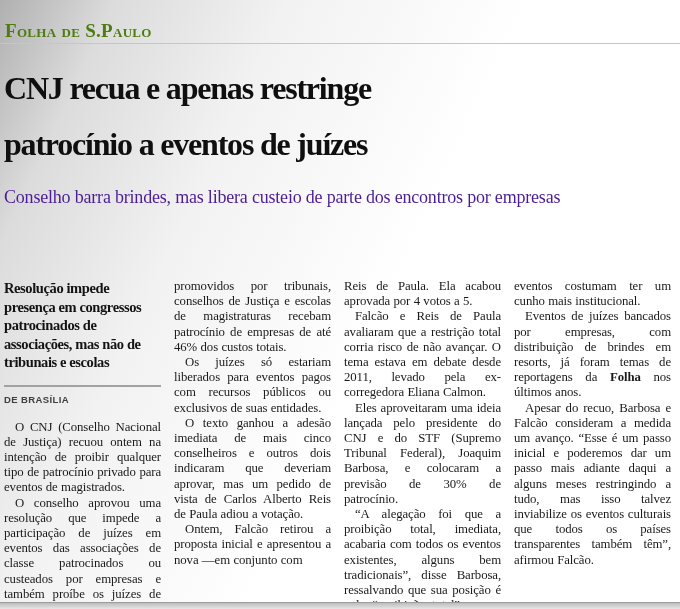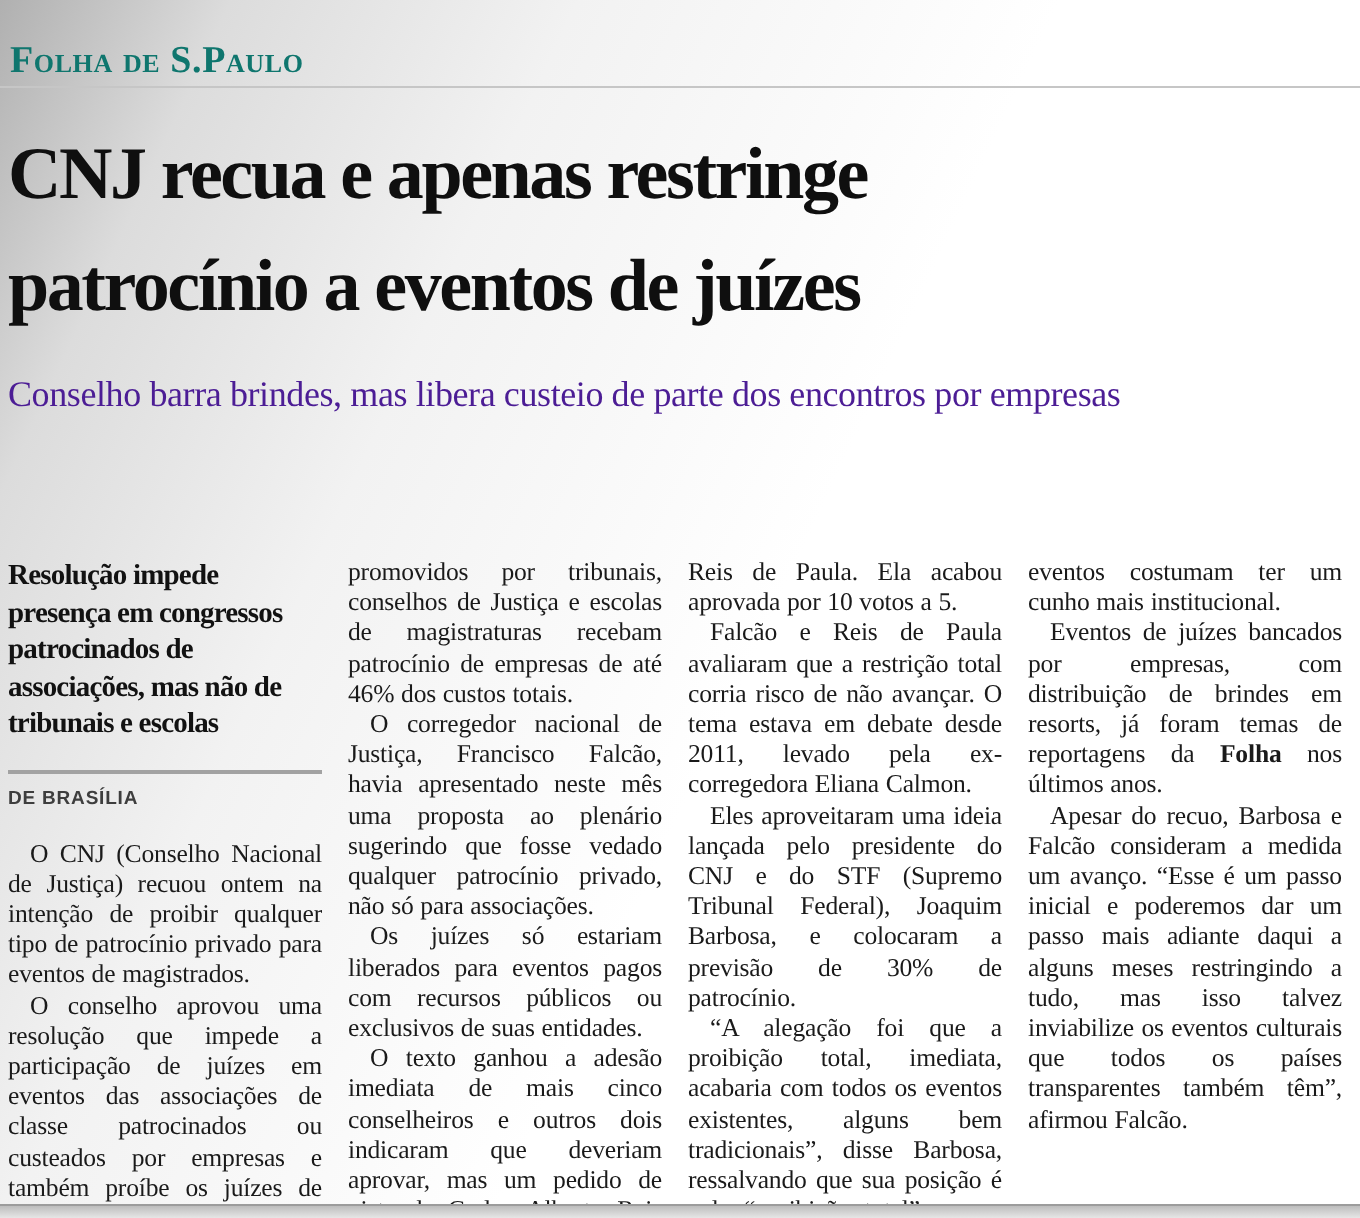--- a/index.html
+++ b/index.html
@@ -17,34 +17,34 @@
 
   
   .masthead { padding: 21px 0 0 5px; }
   .logo {
     font-family: "Liberation Serif", serif;
     font-weight: bold;
     font-size: 19px;
     line-height: 19px;
     font-variant: small-caps;
     letter-spacing: 0.3px;
-    color: #0f766e;
+    color: #4d7c0f;
     white-space: nowrap;
   }
   .masthead-rule {
     margin-top: 3px;
     border-top: 1px solid #c6c6c6;
     height: 0;
   }
 
   
   .headline {
     margin: 16px 4px 0 4px;
     font-weight: bold;
-    font-size: 37px;
+    font-size: 32px;
     line-height: 56px;
     letter-spacing: -1.2px;
     color: #0f0f0f;
   }
   .headline .hl { display: block; white-space: nowrap; }
 
   
   .subheadline {
     margin: 14px 4px 0 4px;
     font-size: 18px;
@@ -130,27 +130,26 @@
       <div class="lead">Resolução impede presença em congressos patrocinados de associações, mas não de tribunais e escolas</div>
       <div class="col-rule"></div>
       <div class="dateline">DE BRASÍLIA</div>
       <div class="paras">
           <p class="bp indented"><span>O CNJ (Conselho Nacional de Justiça) recuou ontem na intenção de proibir qualquer tipo de patrocínio privado para eventos de magistrados.</span></p>
           <p class="bp indented"><span>O conselho aprovou uma resolução que impede a participação de juízes em eventos das associações de classe patrocinados ou custeados por empresas e também proíbe os juízes de receberem prêmios, brindes, auxílios ou contribuições financeiras.</span></p>
         </div>
     </div>
     <div class="col paras">
         <p class="bp"><span>promovidos por tribunais, conselhos de Justiça e escolas de magistraturas recebam patrocínio de empresas de até 46% dos custos totais.</span></p>
-        <p class="bp indented"><span>O corregedor nacional de Justiça, Francisco Falcão, havia apresentado neste mês uma proposta ao plenário sugerindo que fosse vedado qualquer patrocínio privado, não só para associações.</span></p>
         <p class="bp indented"><span>Os juízes só estariam liberados para eventos pagos com recursos públicos ou exclusivos de suas entidades.</span></p>
         <p class="bp indented"><span>O texto ganhou a adesão imediata de mais cinco conselheiros e outros dois indicaram que deveriam aprovar, mas um pedido de vista de Carlos Alberto Reis de Paula adiou a votação.</span></p>
         <p class="bp indented"><span>Ontem, Falcão retirou a proposta inicial e apresentou a nova —em conjunto com</span></p>
       </div>
     <div class="col paras">
-        <p class="bp"><span>Reis de Paula. Ela acabou aprovada por 10 votos a 5.</span></p>
+        <p class="bp"><span>Reis de Paula. Ela acabou aprovada por 4 votos a 5.</span></p>
         <p class="bp indented"><span>Falcão e Reis de Paula avaliaram que a restrição total corria risco de não avançar. O tema estava em debate desde 2011, levado pela ex-corregedora Eliana Calmon.</span></p>
         <p class="bp indented"><span>Eles aproveitaram uma ideia lançada pelo presidente do CNJ e do STF (Supremo Tribunal Federal), Joaquim Barbosa, e colocaram a previsão de 30% de patrocínio.</span></p>
         <p class="bp indented"><span>“A alegação foi que a proibição total, imediata, acabaria com todos os eventos existentes, alguns bem tradicionais”, disse Barbosa, ressalvando que sua posição é pela “proibição total” —que, afirma ele, “virá no futuro”.</span></p>
         <p class="bp indented"><span>Conselheiros argumentaram que a ideia de permitir esse apoio privado parcial para os tribunais é porque esses</span></p>
       </div>
     <div class="col paras">
         <p class="bp"><span>eventos costumam ter um cunho mais institucional.</span></p>
         <p class="bp indented"><span>Eventos de juízes bancados por empresas, com distribuição de brindes em resorts, já foram temas de reportagens da </span><b>Folha</b><span> nos últimos anos.</span></p>
         <p class="bp indented"><span>Apesar do recuo, Barbosa e Falcão consideram a medida um avanço. “Esse é um passo inicial e poderemos dar um passo mais adiante daqui a alguns meses restringindo a tudo, mas isso talvez inviabilize os eventos culturais que todos os países transparentes também têm”, afirmou Falcão. </span></p>
       </div>

